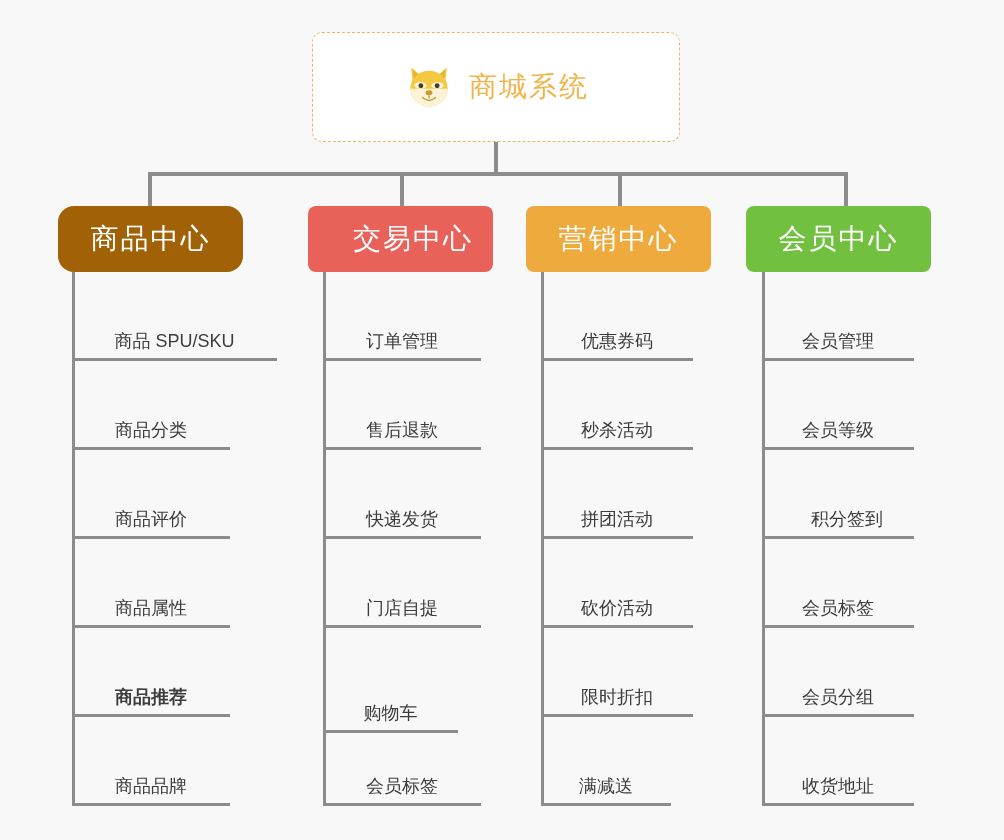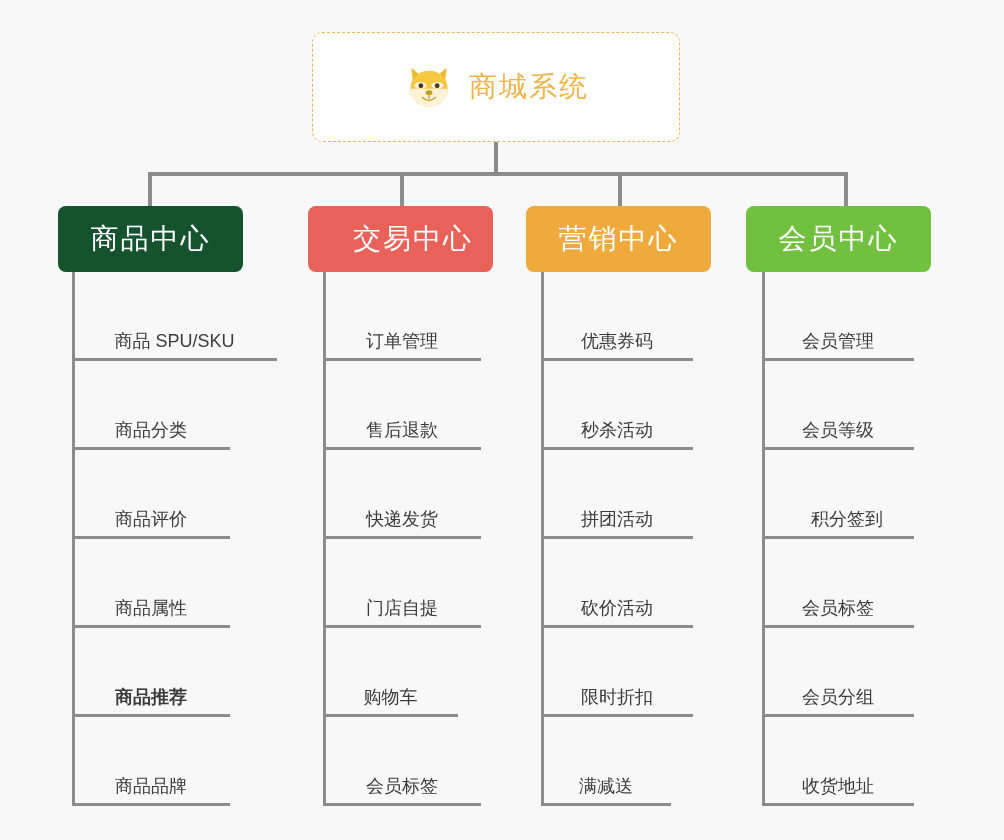--- a/index.html
+++ b/index.html
@@ -131,21 +131,21 @@
 
   <div class="line v-line" style="left:494px; top:142px; height:32px;"></div>
 
   <div class="line h-line" style="left:148px; top:172px; width:700px;"></div>
 
   <div class="line v-line" style="left:148px; top:172px; height:36px;"></div>
   <div class="line v-line" style="left:400px; top:172px; height:36px;"></div>
   <div class="line v-line" style="left:618px; top:172px; height:36px;"></div>
   <div class="line v-line" style="left:844px; top:172px; height:36px;"></div>
 
-  <div class="branch" style="left: 58px; top: 206px; width: 185px; background: #14532d;">
+  <div class="branch" style="left: 58px; top: 206px; width: 185px; background: #a16207; border-radius: 16px;">
     <span class="branch-label">商品中心</span>
   </div>
   <div class="leaf-col" style="left:72px; width:215px;">
     <div class="leaf-spine" style="height:534px;"></div>
     <div class="leaf" style="top:0px;   width:205px;">
         <span class="leaf-label">商品 SPU/SKU</span>
       </div>
     <div class="leaf" style="top:89px;  width:158px;">
         <span class="leaf-label">商品分类</span>
       </div>
@@ -173,21 +173,21 @@
       </div>
     <div class="leaf" style="top:89px;  width:158px;">
         <span class="leaf-label">售后退款</span>
       </div>
     <div class="leaf" style="top:178px; width:158px;">
         <span class="leaf-label">快递发货</span>
       </div>
     <div class="leaf" style="top:267px; width:158px;">
         <span class="leaf-label">门店自提</span>
       </div>
-    <div class="leaf" style="top:356px; width:135px;text-align:right;">
+    <div class="leaf" style="top:372px; width:135px;text-align:right;">
         <span class="leaf-label">购物车</span>
       </div>
     <div class="leaf" style="top:445px; width:158px;">
         <span class="leaf-label">会员标签</span>
       </div>
   </div>
 
   <div class="branch" style="left: 526px; top: 206px; width: 185px; background: rgb(238, 170, 60);">
     <span class="branch-label">营销中心</span>
   </div>

